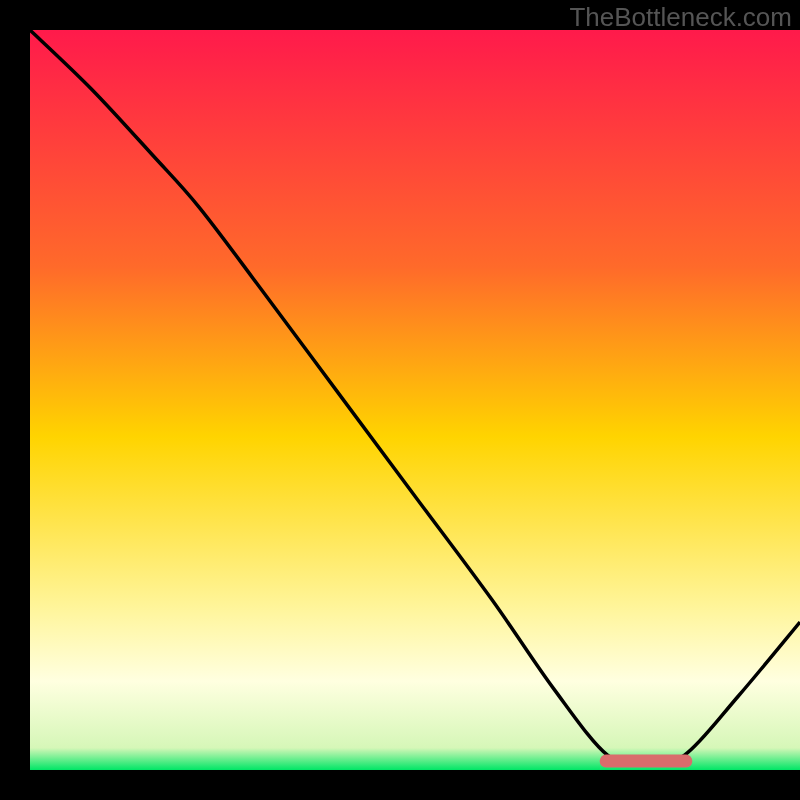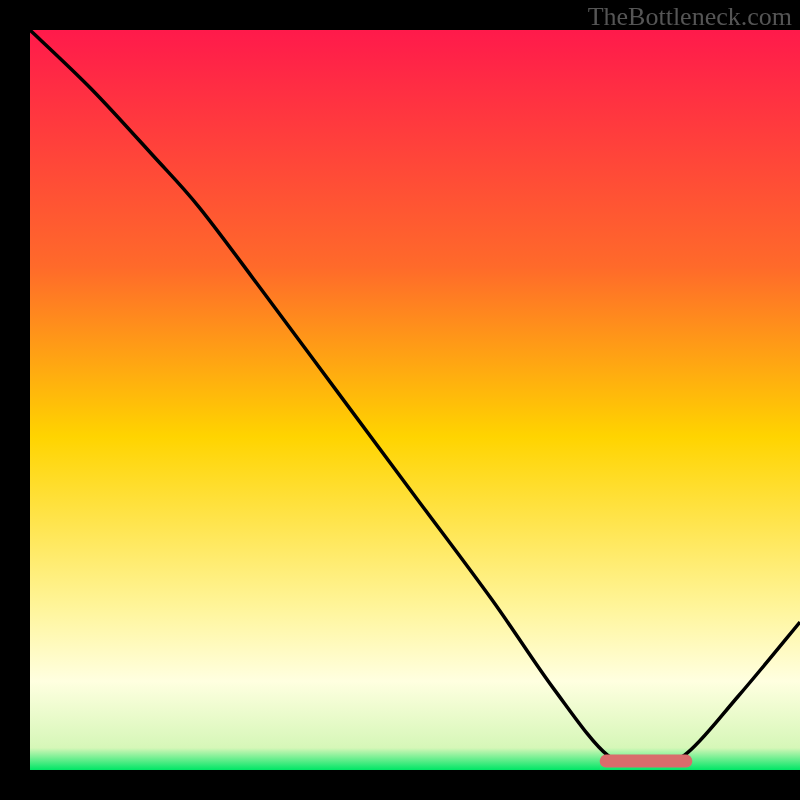--- a/index.html
+++ b/index.html
@@ -18,21 +18,21 @@
     width: 800px;
     height: 800px;
   }
   .watermark {
     position: absolute;
     top: 2px;
     right: 8px;
     color: #555;
     font-size: 26px;
     font-weight: 400;
-    font-family: Liberation Serif, serif;
+    font-family: Liberation Sans, sans-serif;
     z-index: 10;
   }
   svg { display: block; }
 </style>
 </head>
 <body>
 
 <div class="chart-container">
 
   <div class="watermark">TheBottleneck.com</div>

